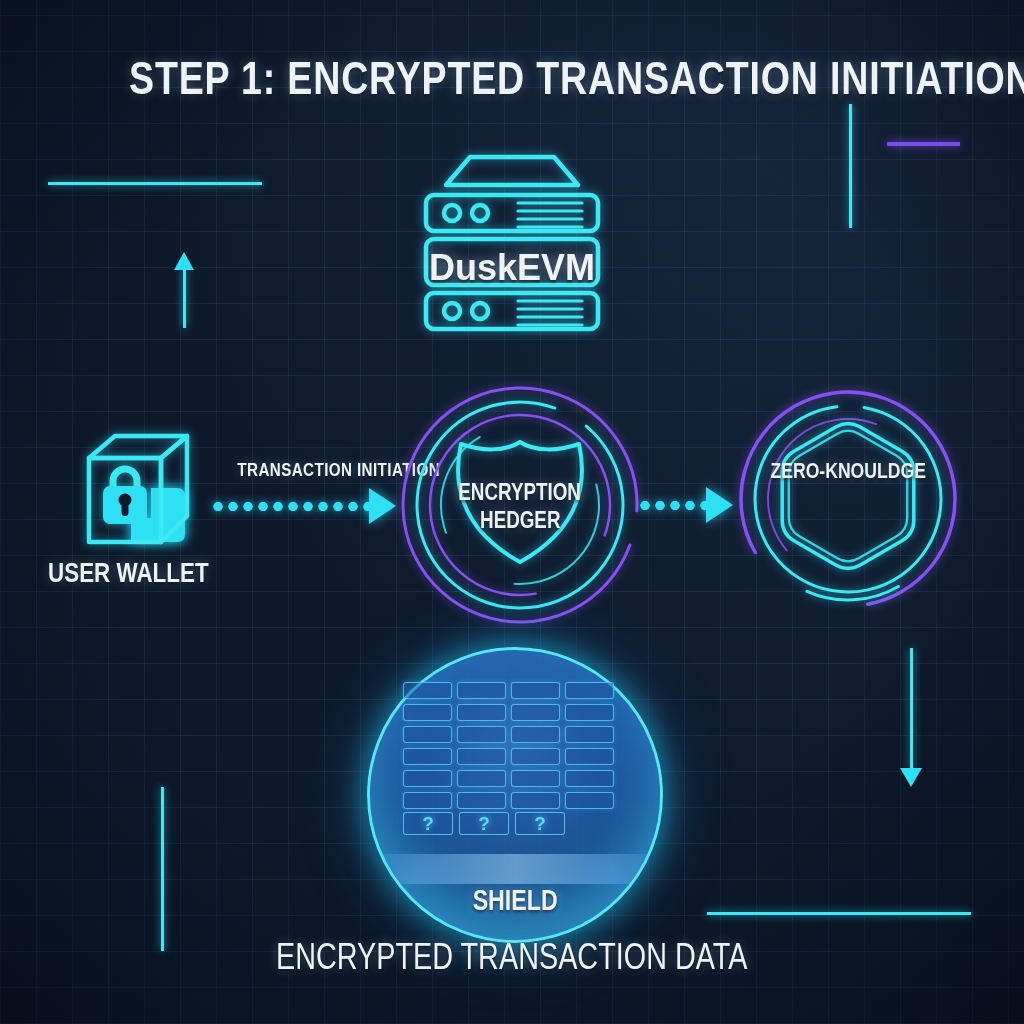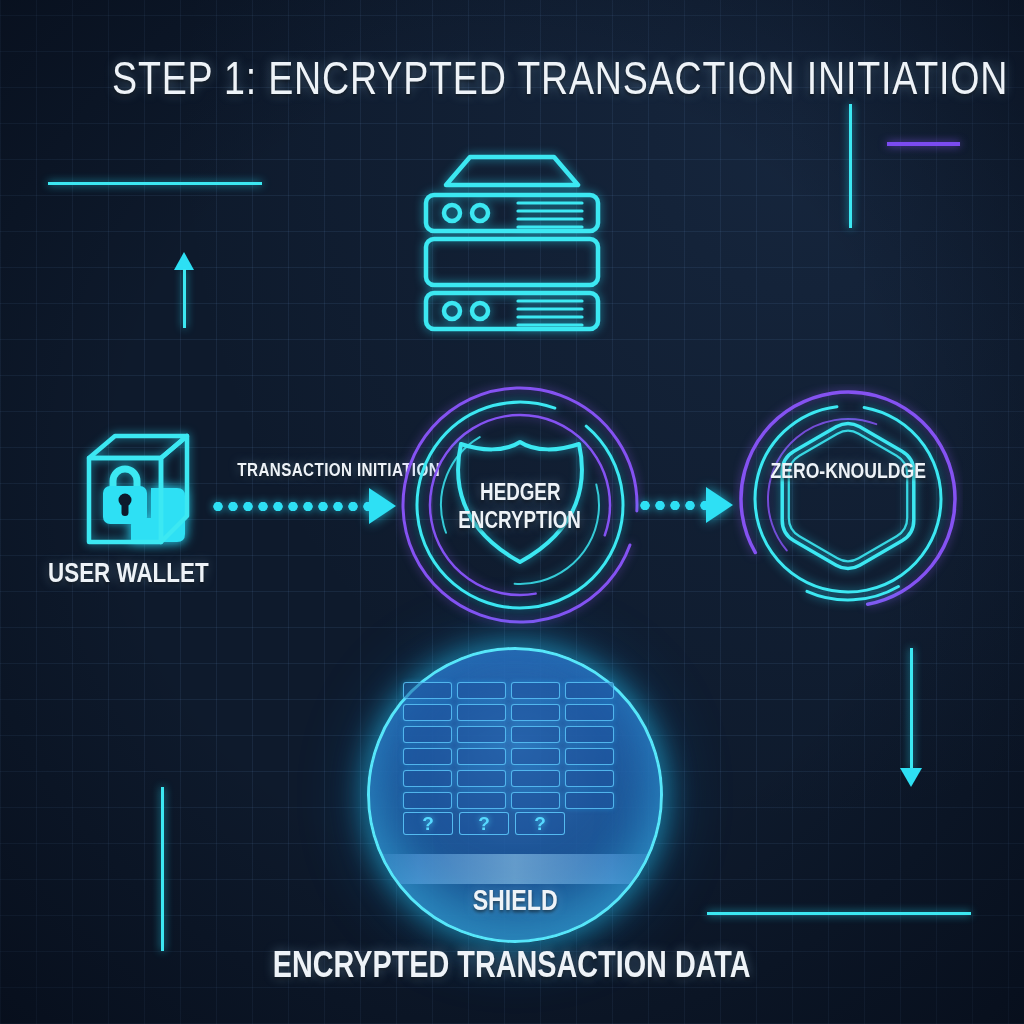--- a/index.html
+++ b/index.html
@@ -14,21 +14,21 @@
       repeating-linear-gradient(0deg, rgba(92,132,182,.13) 0 1px, transparent 1px 36px),
       repeating-linear-gradient(90deg, rgba(92,132,182,.13) 0 1px, transparent 1px 36px);
   }
   .abs { position:absolute; }
   .center-text { text-align:center; }
   .cond { display:inline-block; transform:scaleX(.8); transform-origin:center; white-space:nowrap; }
   .glow-text { text-shadow:0 0 12px rgba(170,220,255,.35), 0 2px 4px rgba(0,0,0,.65); }
   .cyan-line { background:#3ce8f2; box-shadow:0 0 8px rgba(40,225,255,.75); }
   .purple-line { background:#7b4bf0; box-shadow:0 0 8px rgba(140,90,255,.7); }
 
-  .title { left:0; right:0; top:50px; font-size:47px; font-weight:400; letter-spacing:1px; }
+  .title { left:0; right:0; top:50px; font-size:47px; font-weight:700; letter-spacing:1px;padding-left:16px; }
 
   svg .cyan  { stroke:#3ce8f2; fill:none; stroke-linejoin:round; stroke-linecap:round; }
   svg .purple{ stroke:#8552f2; fill:none; stroke-linejoin:round; stroke-linecap:round; }
   svg .fillc { fill:#2ee0f4; stroke:none; }
   svg .dark  { fill:#0d1a2c; stroke:none; }
   .neon-cyan   { filter:drop-shadow(0 0 5px rgba(40,225,255,.6)); }
   .neon-purple { filter:drop-shadow(0 0 5px rgba(150,95,255,.55)); }
 
   .server-label { left:412px; top:247px; width:200px; font-size:36px; font-weight:700;
                   text-shadow:0 0 14px rgba(190,235,255,.55), 0 2px 3px rgba(0,0,0,.7); }
@@ -63,21 +63,21 @@
     background:rgba(28,84,160,.5); box-shadow:0 0 5px rgba(40,180,255,.35); }
   .q-row { left:403px; top:812px; display:flex; gap:6px; }
   .q-row span { width:50px; height:23px; border:1.5px solid rgba(95,205,255,.85); border-radius:3px;
     background:rgba(28,84,160,.45); color:#57d9ff; font-size:19px; font-weight:700; line-height:21px;
     text-align:center; text-shadow:0 0 6px rgba(80,220,255,.8); }
   .zk-mono { left:367px; top:722px; width:296px; font-size:108px; font-weight:800; letter-spacing:2px;
     color:#fdfeff; text-shadow:0 0 22px rgba(190,235,255,.55), 0 4px 8px rgba(10,30,70,.7); }
   .zk-label1 { left:367px; top:851px; width:296px; font-size:29px; font-weight:700; }
   .zk-label2 { left:367px; top:884px; width:296px; font-size:29px; font-weight:700; }
 
-  .caption { left:0; right:0; top:936px; font-size:36px; font-weight:700;margin-top:8px; }
+  .caption { left:0; right:0; top:936px; font-size:36px; font-weight:400; }
 </style>
 </head>
 <body>
 
 <div class="stage">
 
   <div class="abs title center-text">
     <span class="cond glow-text">STEP 1: ENCRYPTED TRANSACTION INITIATION</span>
   </div>
 
@@ -106,20 +106,23 @@
     <rect class="cyan" stroke-width="4.5" x="14" y="146" width="172" height="36" rx="8"></rect>
     <circle class="cyan" stroke-width="4.5" cx="40" cy="164" r="8"></circle>
     <circle class="cyan" stroke-width="4.5" cx="68" cy="164" r="8"></circle>
     <g class="cyan" stroke-width="3.2">
       <line x1="106" y1="154" x2="170" y2="154"></line>
         <line x1="106" y1="162" x2="170" y2="162"></line>
       <line x1="106" y1="170" x2="170" y2="170"></line>
         <line x1="106" y1="178" x2="170" y2="178"></line>
     </g>
   </svg>
+  <div class="abs server-label center-text">
+    <span>DuskEVM</span>
+  </div>
 
   <svg class="abs neon-cyan" style="left:75px; top:424px;" width="135" height="145" viewBox="0 0 135 145">
     <path class="fillc" d="M76,64 L102,64 Q110,64 110,72 L110,110 Q110,118 102,118 L56,118 L56,102 Q56,94 64,94 L76,94 Z" style="filter:drop-shadow(0 0 6px rgba(40,225,255,.6));"></path>
     <path class="cyan" stroke-width="4.5" d="M14,34 L40,12 L112,12 L86,34 Z"></path>
     <path class="cyan" stroke-width="4.5" d="M86,34 L112,12 L112,92 L86,118 Z"></path>
     <rect class="cyan" stroke-width="4.5" x="14" y="34" width="72" height="84"></rect>
     <g>
       <path class="cyan" stroke-width="7" d="M38,64 L38,57 A12,12 0 0 1 62,57 L62,64"></path>
       <rect class="fillc" x="28" y="62" width="44" height="38" rx="7"></rect>
       <circle class="dark" cx="50" cy="76" r="6.5"></circle>
@@ -141,22 +144,22 @@
       <circle class="purple" stroke-width="3" cx="125" cy="125" r="117" stroke-dasharray="700 35" transform="rotate(20 125 125)"></circle>
       <circle class="purple" stroke-width="2.5" cx="125" cy="125" r="90" stroke-dasharray="470 95" transform="rotate(80 125 125)"></circle>
     </g>
     <g class="neon-cyan">
       <circle class="cyan" stroke-width="3" cx="125" cy="125" r="103" stroke-dasharray="610 37" transform="rotate(-50 125 125)"></circle>
       <circle class="cyan" stroke-width="2" opacity=".85" cx="125" cy="125" r="79" stroke-dasharray="150 90 110 146" transform="rotate(-15 125 125)"></circle>
       <path class="cyan" stroke-width="4" d="M125,62 C110,72 86,71 66,64 C58,100 63,148 125,182 C187,148 192,100 184,64 C164,71 140,72 125,62 Z"></path>
     </g>
   </svg>
   <div class="abs mid-text center-text">
+    <div><span class="cond node-text glow-text">ENCRYPTION</span></div>
     <div><span class="cond node-text glow-text">HEDGER</span></div>
-    <div><span class="cond node-text glow-text">ENCRYPTION</span></div>
   </div>
 
   <div class="abs dots" style="left:639px; top:500px; width:75px; height:11px;"></div>
   <div class="abs tri-right" style="left:706px; top:487px;"></div>
 
   <svg class="abs" style="left:733px; top:384px;" width="230" height="230" viewBox="0 0 230 230">
     <g class="neon-purple">
       <circle class="purple" stroke-width="3.5" cx="115" cy="115" r="107" stroke-dasharray="540 132" transform="rotate(150 115 115)"></circle>
       <circle class="purple" stroke-width="2" opacity=".85" cx="115" cy="115" r="80" stroke-dasharray="210 293" transform="rotate(140 115 115)"></circle>
     </g>

